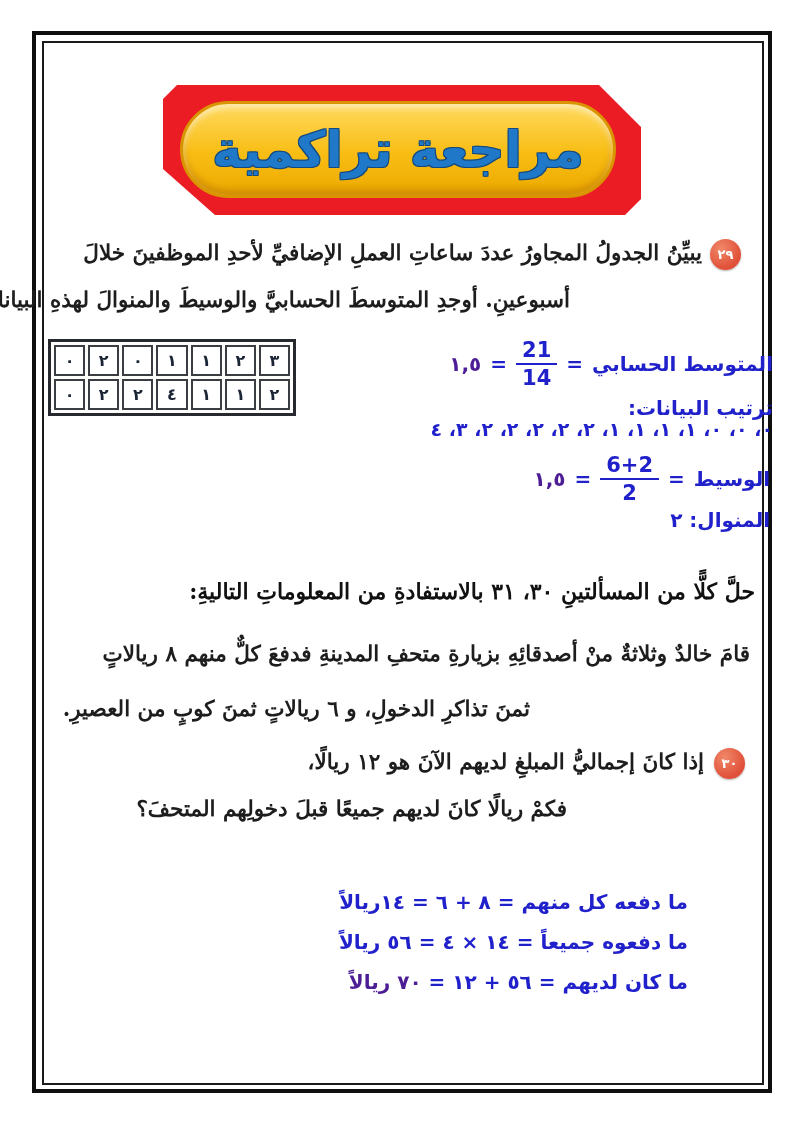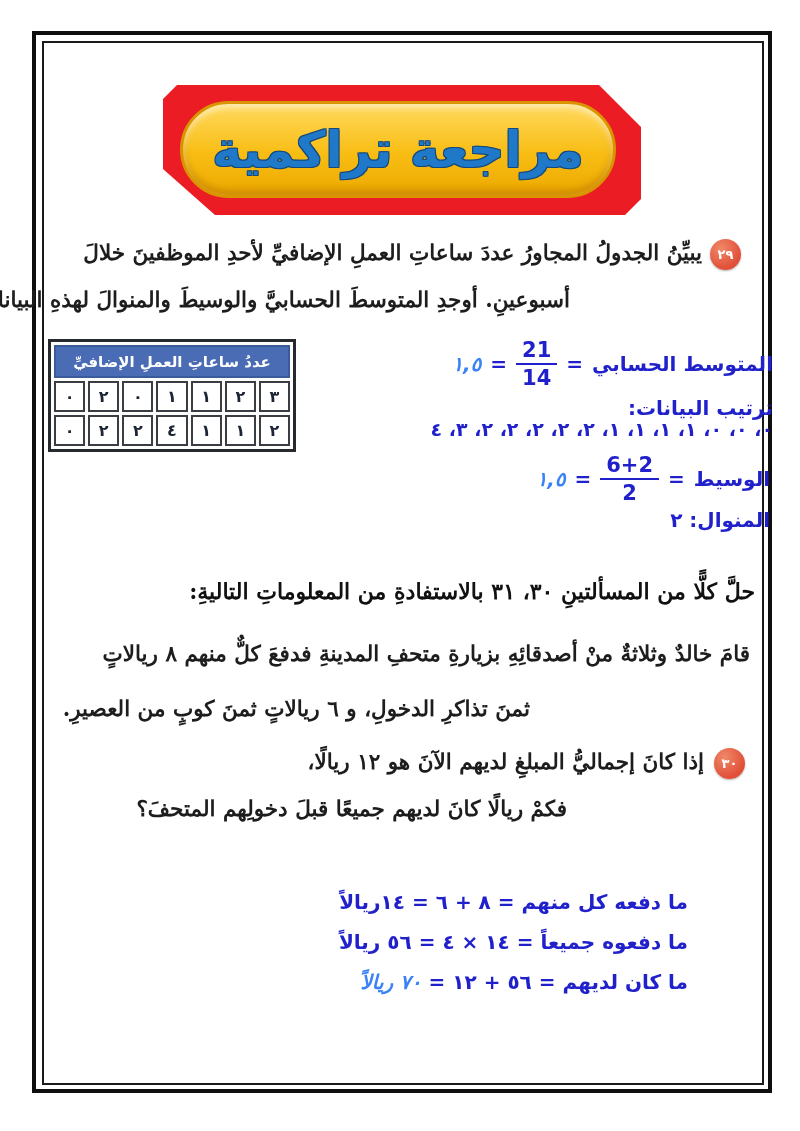--- a/index.html
+++ b/index.html
@@ -60,21 +60,21 @@
     border:2px solid #3a3d42; background:#fff; width:32px; height:31px;
     text-align:center; font-size:16px; font-weight:bold; color:#1b2535;
   }
   table.hours td.thead {
     background:#4a6cb5; color:#fff; border:2px solid #3a5a9a;
     font-size:15px; font-weight:bold; height:33px; direction:rtl;
   }
 
   
   .ink { color:#2121cc; font-weight:bold; direction:rtl; }
-  .crimson { color:#3b82f6; font-weight:bold;font-style:italic; }
+  .crimson { color:#4c1d95; font-weight:bold; }
   .formula-row { display:flex; direction:rtl; align-items:center; gap:9px; font-size:20px; white-space:nowrap; }
   .frac { display:inline-flex; flex-direction:column; align-items:center; font-size:21px; line-height:1.15; direction:ltr; }
   .frac .num { border-bottom:2.5px solid #2121cc; padding:0 6px 1px; }
   .frac .den { padding-top:1px; }
   .sorted-line { font-size:19px; white-space:nowrap; text-align:right; }
   .sol30 { text-align:right; font-size:20px; line-height:40px; white-space:nowrap; }
 </style>
 </head>
 <body>
 
@@ -89,23 +89,20 @@
 </div>
 
 <div class="abs badge" style="left:710px; top:239px;">
   <span>٢٩</span>
 </div>
 <div class="abs ptext" style="left:70px; top:240px; width:632px;">يبيِّنُ الجدولُ المجاورُ عددَ ساعاتِ العملِ الإضافيِّ لأحدِ الموظفينَ خلالَ</div>
 <div class="abs ptext" style="left:70px; top:287px; width:500px;">أسبوعينِ. أوجدِ المتوسطَ الحسابيَّ والوسيطَ والمنوالَ لهذهِ البياناتِ.</div>
 
 <table class="hours abs" style="left:48px; top:339px;">
   <tbody>
-      <tr>
-    <td class="thead" colspan="7">عددُ ساعاتِ العملِ الإضافيِّ</td>
-  </tr>
   <tr>
     <td>٠</td>
     <td>٢</td>
     <td>٠</td>
     <td>١</td>
     <td>١</td>
     <td>٢</td>
     <td>٣</td>
   </tr>
   <tr>

